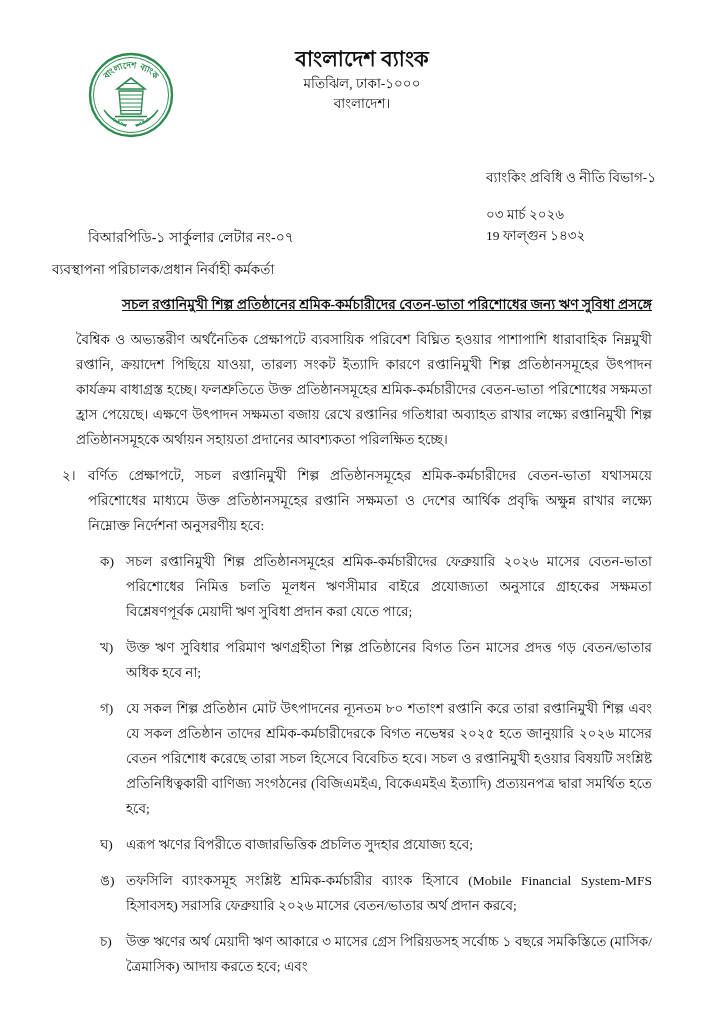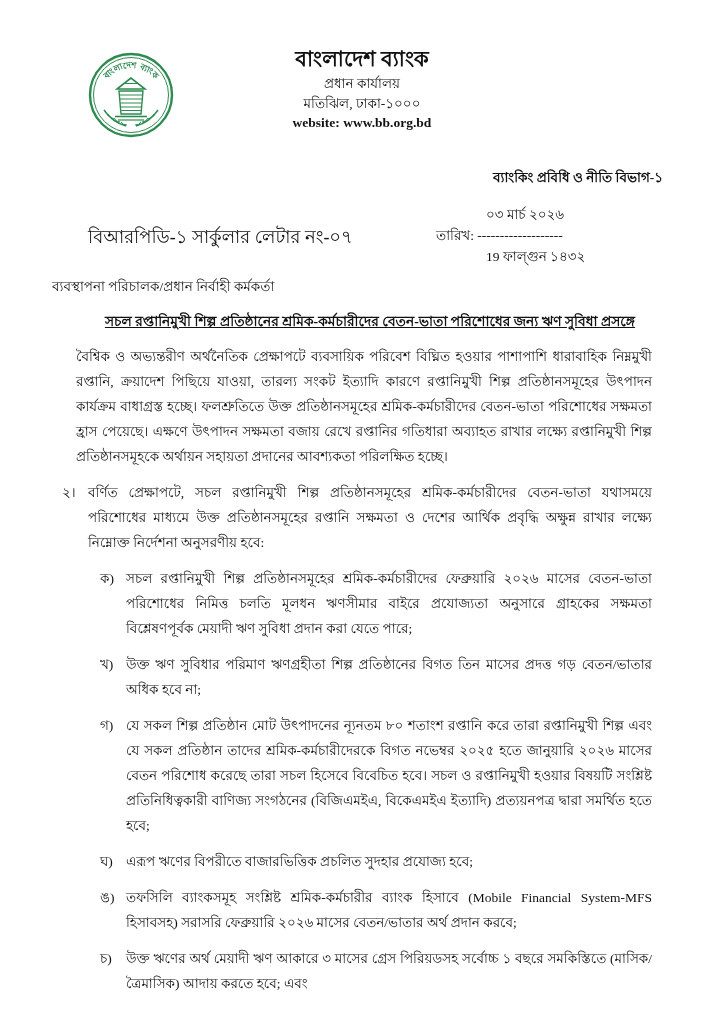--- a/index.html
+++ b/index.html
@@ -16,31 +16,31 @@
     padding-top:46px;
     overflow:hidden;
   }
   
   .letterhead{position:relative;height:148px;}
   .logo-wrap{position:absolute;left:88px;top:6px;width:86px;height:86px;}
   .head-center{text-align:center;width:260px;margin:0 auto;}
   .bank-name{font-size:21px;font-weight:bold;line-height:26px;margin-bottom:2px;}
   .head-line{font-size:13.5px;line-height:19.5px;}
   .website-line{font-weight:bold;font-size:13.5px;line-height:20px;}
-  .dept-line{position:absolute;right:61px;bottom:4px;font-weight:bold;font-size:13.5px;margin-left:27px;}
+  .dept-line{position:absolute;right:68px;bottom:4px;font-weight:normal;font-size:13.5px;margin-left:27px;}
   
   .ref-row{display:flex;justify-content:space-between;align-items:flex-start;
            padding:10px 72px 0 88px;}
-  .circular-no{padding-top:21px;font-size:18px;}
+  .circular-no{padding-top:21px;font-size:14px;}
   .date-block{text-align:left;font-size:13.5px;line-height:21px;width:216px;}
   .date-top,.date-bottom{padding-left:50px;text-align:left;width:166px;box-sizing:border-box;}
   
   .addressee{padding:8px 72px 0 52px;line-height:24px;}
   .salutation{padding:18px 72px 0 88px;}
-  .subject-row{padding:6px 72px 0 88px;text-align:center;margin-top:4px;text-decoration:underline;}
+  .subject-row{padding:6px 72px 0 88px;text-align:right;margin-top:4px;text-decoration:underline;}
   .subject{font-weight:bold;text-decoration:underline;font-size:13.8px;}
   
   .body-area{padding:10px 72px 0 62px;}
   .para1{margin:0 0 11px 14px;text-align:justify;}
   .num-para{display:flex;margin:0 0 11px 0;}
   .num-para .num{width:26px;flex:none;}
   .num-para .ptext{flex:1;text-align:justify;}
   .item{display:flex;margin:0 0 11px 38px;}
   .item .marker{width:26px;flex:none;}
   .item .itext{flex:1;text-align:justify;}
@@ -75,32 +75,30 @@
         <line x1="30" y1="68" x2="56" y2="68" stroke="#2e8b50" stroke-width="1.2"></line>
 
         <path d="M 16,58 Q 24,70 38,74" fill="none" stroke="#2e8b50" stroke-width="1.4"></path>
         <path d="M 70,58 Q 62,70 48,74" fill="none" stroke="#2e8b50" stroke-width="1.4"></path>
         <path d="M 20,62 q 2,4 6,5 M 26,66 q 2,4 6,4 M 33,70 q 2,3 6,3" fill="none" stroke="#2e8b50" stroke-width="1"></path>
         <path d="M 66,62 q -2,4 -6,5 M 60,66 q -2,4 -6,4 M 53,70 q -2,3 -6,3" fill="none" stroke="#2e8b50" stroke-width="1"></path>
       </svg>
     </div>
     <div class="head-center">
       <div class="bank-name">বাংলাদেশ ব্যাংক</div>
-      <div class="head-line">প্রধান কার্যালয়</div>
       <div class="head-line">মতিঝিল, ঢাকা-১০০০</div>
-      <div class="website-line">website: www.bb.org.bd</div>
+      <div class="head-line">বাংলাদেশ।</div>
     </div>
     <div class="dept-line">ব্যাংকিং প্রবিধি ও নীতি বিভাগ-১</div>
   </div>
 
   <div class="ref-row">
     <div class="circular-no">বিআরপিডি-১ সার্কুলার লেটার নং-০৭</div>
     <div class="date-block">
       <div class="date-top">০৩ মার্চ ২০২৬</div>
-      <div>তারিখ: -------------------</div>
       <div class="date-bottom">19 ফাল্গুন ১৪৩২</div>
     </div>
   </div>
 
   <div class="addressee">
     <div>ব্যবস্থাপনা পরিচালক/প্রধান নির্বাহী কর্মকর্তা</div>
   </div>
 
 
   <div class="subject-row">

